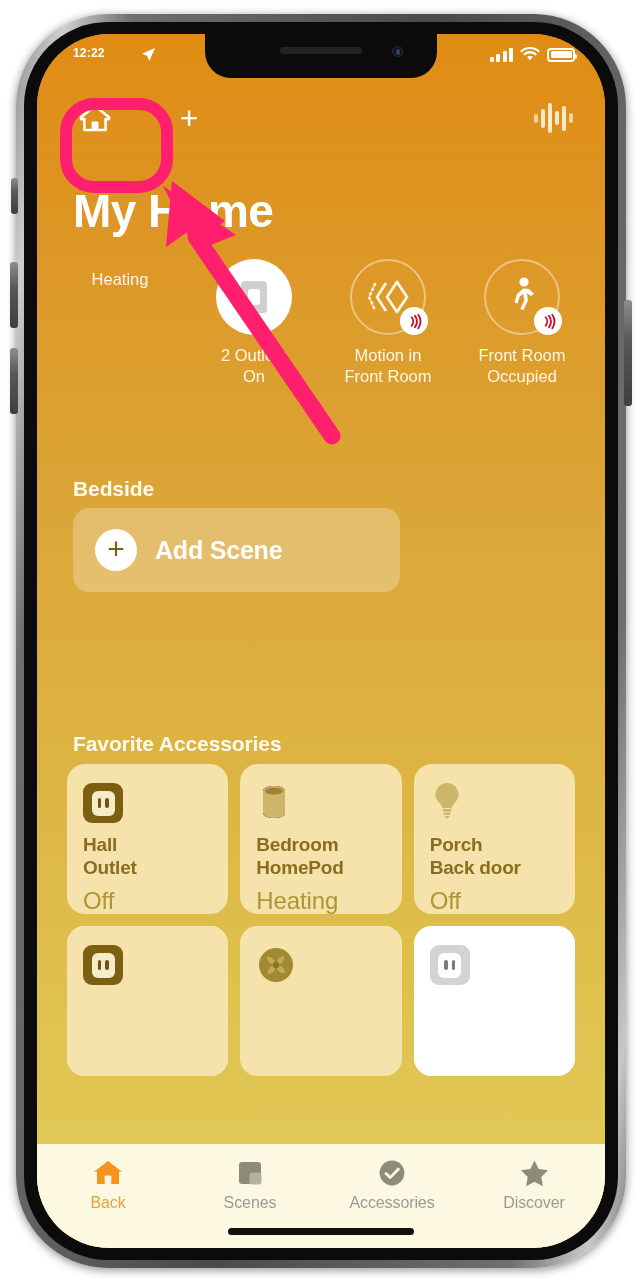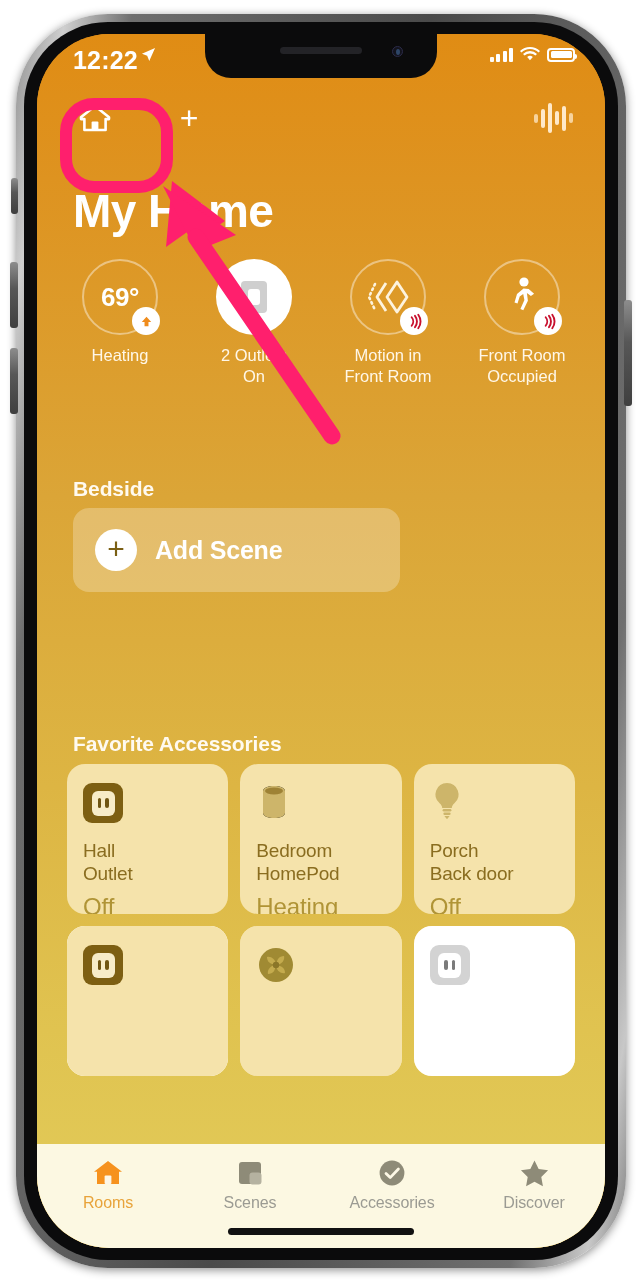--- a/index.html
+++ b/index.html
@@ -119,21 +119,21 @@
   .statusbar {
     position: absolute;
     left: 0; right: 0; top: 0;
     height: 48px;
     z-index: 30;
     color: #fff;
   }
   .sb-time {
     position: absolute;
     left: 36px; top: 12px;
-    font-size: 25px;
+    font-size: 12px;
     font-weight: bold;
     letter-spacing: .2px;
   }
   .sb-loc {
     position: absolute;
     left: 104px; top: 13px;
     width: 15px; height: 15px;
   }
   .sb-right {
     position: absolute;
@@ -314,23 +314,23 @@
     height: 150px;
     border-radius: 18px;
     background: #f5e3ab;
     padding: 15px 14px 12px 16px;
     position: relative;
     overflow: hidden;
   }
   .acc-card.active { background: #ffffff; }
   .acc-icon { height: 48px; display: flex; align-items: center; }
   .acc-name {
-    margin-top: 12px;
+    margin-top: 6px;
     font-size: 19px;
-    font-weight: normal;
+    font-weight: bold;
     color: #8a6d20;
     line-height: 1.22;
     letter-spacing: -.2px;
   }
   .acc-card.active .acc-name { color: #14130f; }
   .acc-state {
     margin-top: 8px;
     font-size: 24px;
     color: #b09436;
     letter-spacing: -.1px;
@@ -490,28 +490,20 @@
       </div>
     </div>
 
     <div class="content">
 
       <div class="home-title">My Home</div>
 
       <div class="status-row">
 
         <div class="status-item">
-          <div class="circ outline">
-            <span class="temp">69°</span>
-            <span class="badge">
-              <svg width="15" height="15" viewBox="0 0 16 16">
-                <path d="M8 3l5 5.4h-2.9V13H5.9V8.4H3z" fill="#ef8c1d"></path>
-              </svg>
-            </span>
-          </div>
           <div class="status-label">Heating</div>
         </div>
 
         <div class="status-item">
           <div class="circ filled">
             <svg width="34" height="38" viewBox="0 0 34 38">
               <rect x="4" y="3" width="26" height="32" rx="4" fill="#cfcfcf"></rect>
               <rect x="11" y="11" width="12" height="16" rx="3" fill="#ffffff"></rect>
             </svg>
           </div>
@@ -677,21 +669,21 @@
     </div>
 
     <div class="tabbar">
       <div class="tab active">
         <span class="tab-icon">
           <svg width="32" height="28" viewBox="0 0 32 28">
             <path d="M16 2 2 12.8h3V25h22V12.8h3z" fill="#f6921e"></path>
             <rect x="12.6" y="16.5" width="6.8" height="8.5" rx="1" fill="#fdf6e6"></rect>
           </svg>
         </span>
-        <span class="tab-label">Rooms</span>
+        <span class="tab-label">Back</span>
       </div>
       <div class="tab">
         <span class="tab-icon">
           <svg width="30" height="30" viewBox="0 0 30 30">
             <path d="M4 7a3 3 0 0 1 3-3h16a3 3 0 0 1 3 3v16a3 3 0 0 1-3 3H7a3 3 0 0 1-3-3z" fill="#8e8b78"></path>
             <rect x="14.5" y="14.5" width="12" height="12" rx="3" fill="#b5b2a0"></rect>
           </svg>
         </span>
         <span class="tab-label">Scenes</span>
       </div>

